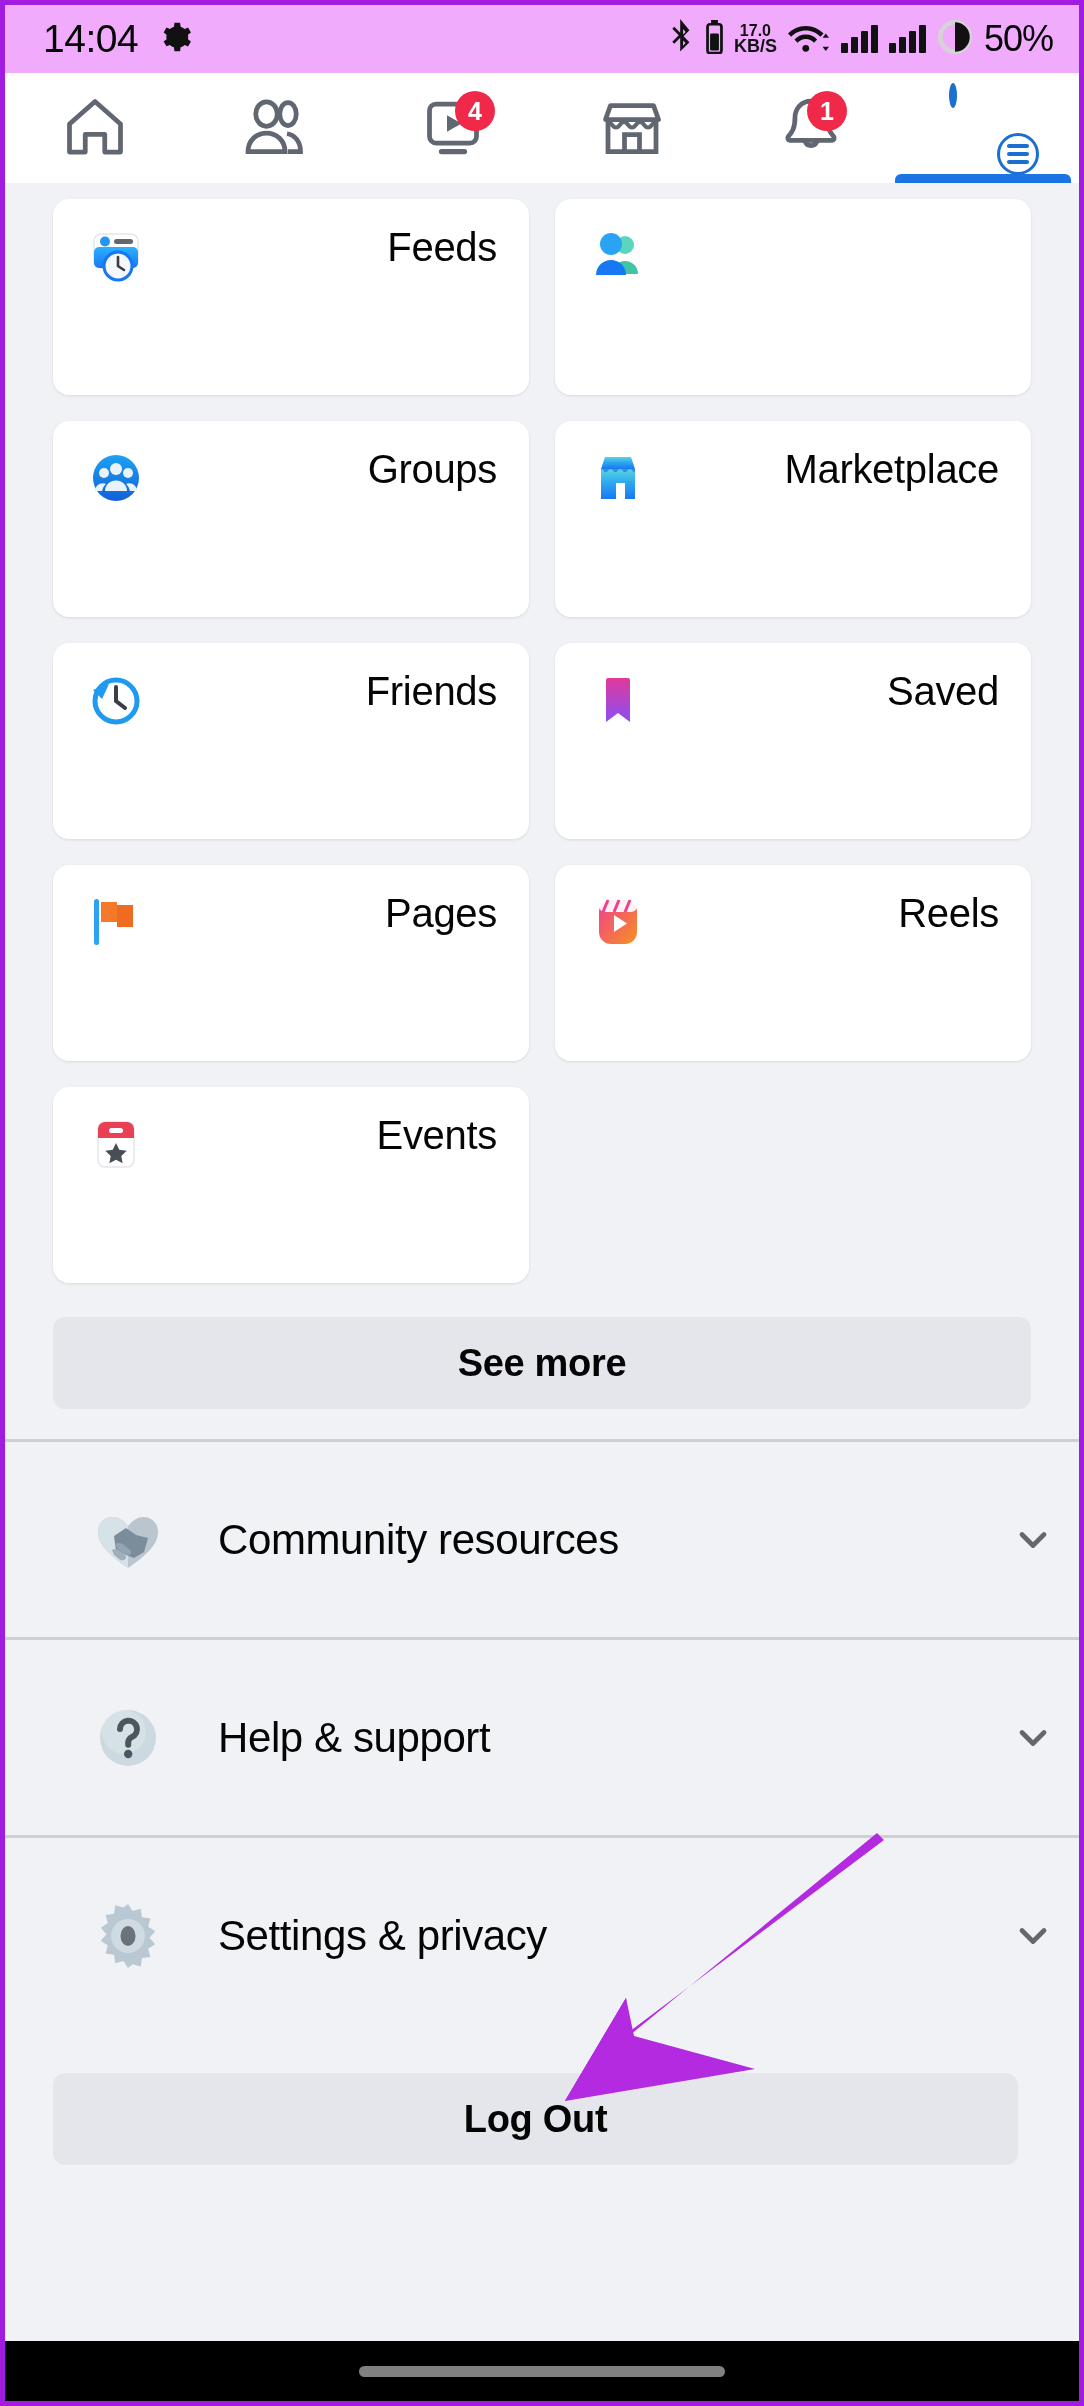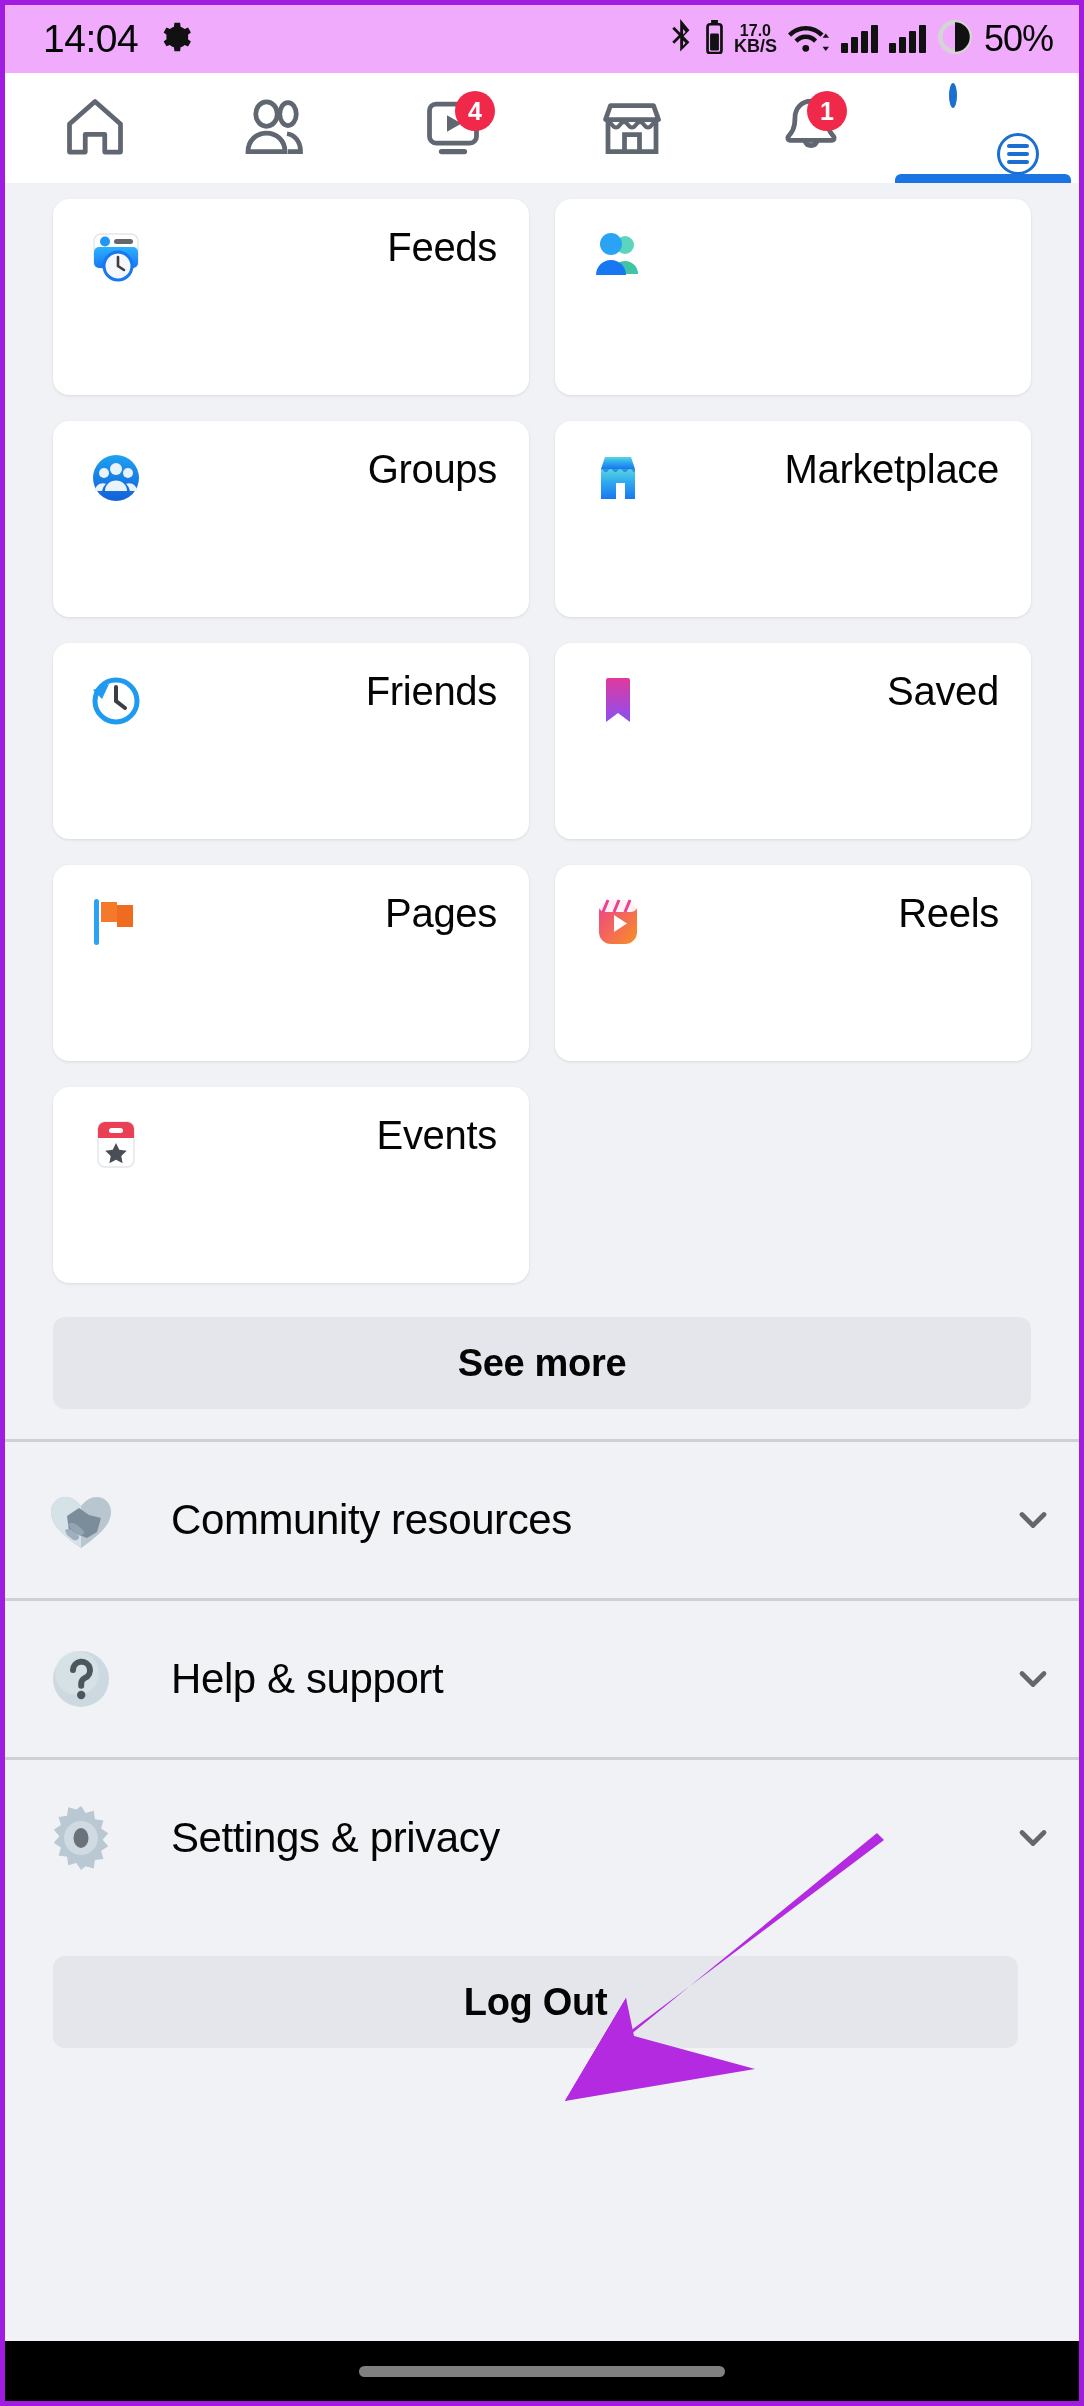--- a/index.html
+++ b/index.html
@@ -146,25 +146,26 @@
     font-size: 38px;
     font-weight: 700;
     color: #050505;
     font-family: "Liberation Sans", sans-serif;
     letter-spacing: -0.3px;
   }
 
   .divider { height: 3px; background: #ced0d4; }
 
   .row {
-    height: 156px;
+    height: 195px;
     display: flex;
     align-items: center;
     padding: 0 24px 0 38px;
     background: #f0f2f5;
+    margin-left: 47px;
   }
   .row .ricon { width: 76px; height: 76px; flex: 0 0 76px; }
   .row .rlabel {
     flex: 1;
     margin-left: 52px;
     font-size: 42px;
     color: #050505;
     letter-spacing: -0.4px;
   }
   .chev { width: 44px; height: 44px; flex: 0 0 44px; }

